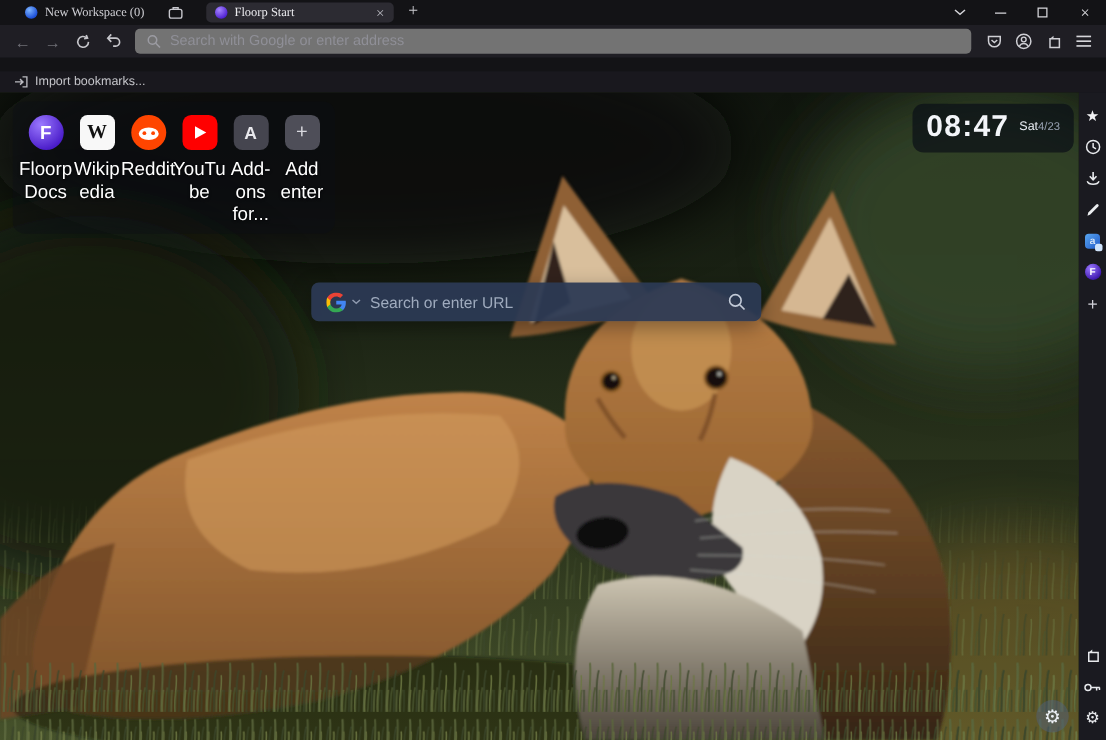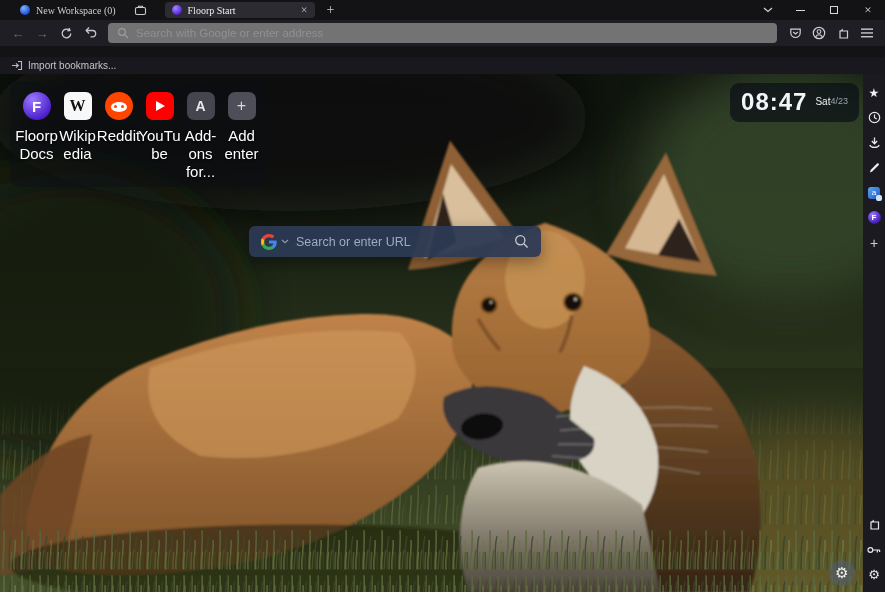--- a/index.html
+++ b/index.html
@@ -60,21 +60,21 @@
   .ic-gray.plus { background:#4e4e58; color:#d8d8de; font-size:16px; font-weight:normal; }
 
   
   .clock { position:absolute; top:9px; right:4px; background:rgba(9,13,22,.68); border-radius:9px; display:flex; align-items:center; gap:8px; padding:5px 11px 6px; }
   .clock-time { font-size:24px; color:#f3f5f9; letter-spacing:1px;font-weight:bold; }
   .clock-datecol { display:flex; flex-direction:row; align-items:flex-start; line-height:1.15; }
   .clock-wd { font-size:10px; color:#e9edf3; }
   .clock-date { font-size:9px; color:#98a2b3; }
 
   
-  .searchbox { position:absolute; left:249px; top:152px; width:292px; height:31px; background:rgba(44,57,84,.94); border-radius:6px; display:flex; align-items:center; padding:0 12px; gap:7px; box-shadow:0 5px 16px rgba(0,0,0,.35); }
+  .searchbox { position:absolute; left:249px; top:152px; width:360px; height:31px; background:rgba(44,57,84,.94); border-radius:6px; display:flex; align-items:center; padding:0 12px; gap:7px; box-shadow:0 5px 16px rgba(0,0,0,.35); }
   .engine-btn { display:flex; align-items:center; gap:4px; }
   .searchbox input { flex:1; background:transparent; border:none; outline:none; color:#dfe5ee; font-size:12.5px; font-family:"Liberation Sans",sans-serif; }
   .searchbox input::placeholder { color:#9fabbe; }
 
   
   .settings-fab { position:absolute; right:8px; bottom:6px; width:26px; height:26px; border-radius:50%; background:rgba(78,98,138,.42); display:flex; align-items:center; justify-content:center; color:#eef1f6; font-size:15px; }
 
   
   .rail { width:22px; background:#1a1a20; display:flex; flex-direction:column; align-items:center; padding:6px 0 5px; }
   .rail-btn { width:22px; height:25px; display:flex; align-items:center; justify-content:center; color:#eceef0; }

